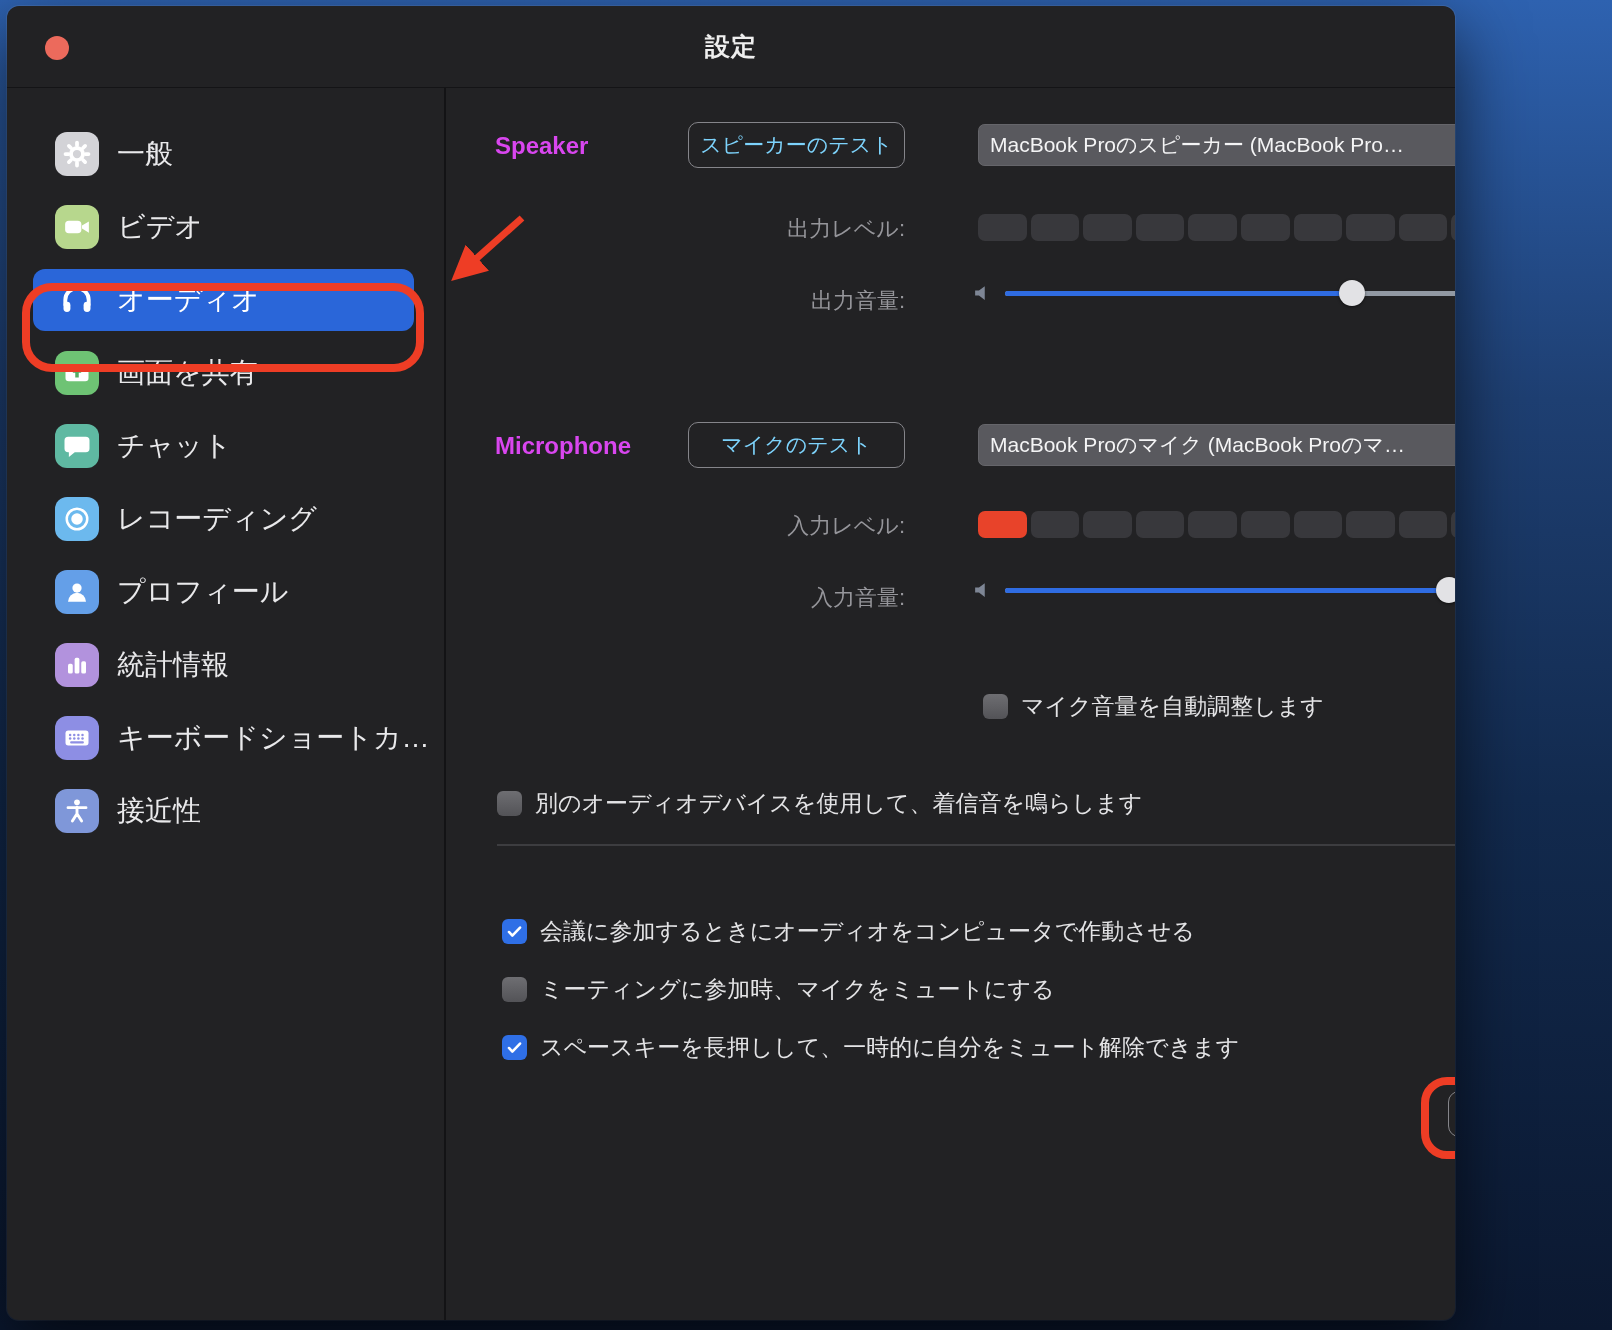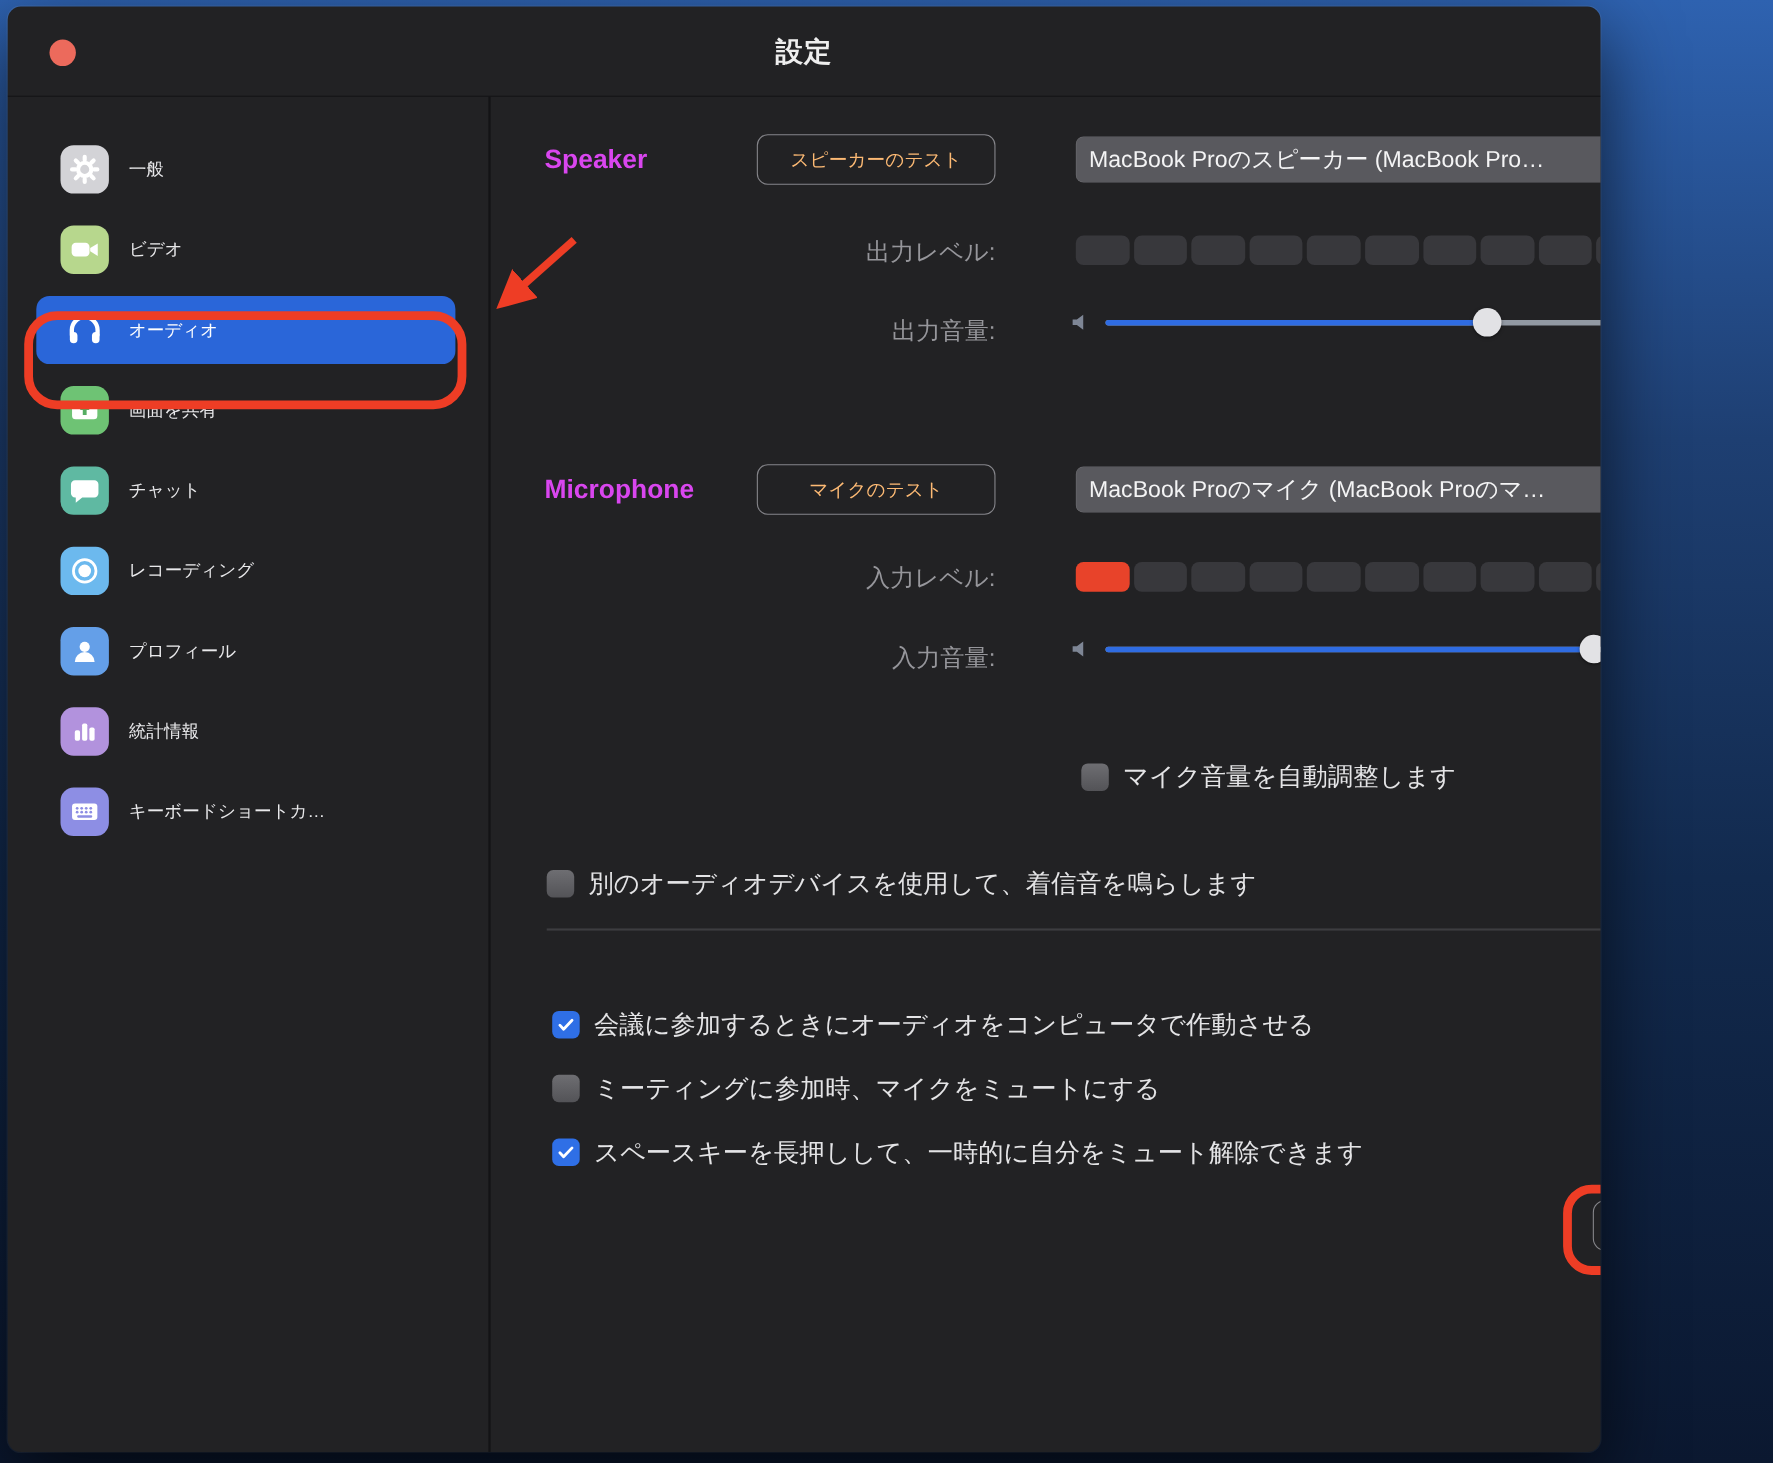--- a/index.html
+++ b/index.html
@@ -25,28 +25,28 @@
   .v-divider { position:absolute; left:437px; top:82px; bottom:0; width:1.5px; background:#131315; }
   .sidebar { position:absolute; left:0; top:82px; width:437px; bottom:0; padding-top:24px; }
   .side-item { height:62px; margin:11px 30px 11px 26px; border-radius:12px;
     display:flex; align-items:center; padding-left:22px; gap:18px; cursor:pointer; }
   .side-item.selected { background:#2a66d9; }
   .side-icon { width:44px; height:44px; border-radius:12px; flex:0 0 44px;
     display:flex; align-items:center; justify-content:center; }
   .side-icon svg { width:30px; height:30px; }
   .side-item.selected .side-icon { border-radius:0; }
   .side-item.selected .side-icon svg { width:36px; height:36px; }
-  .side-label { font-size:16px; color:#e9e9eb; white-space:nowrap;text-align:center; }
+  .side-label { font-size:28px; color:#e9e9eb; white-space:nowrap;text-align:center; }
   .side-item.selected .side-label { color:#ffffff; }
   
   .abs { position:absolute; }
   .section-label { font-size:24px; font-weight:bold; color:#d946ef; }
   .gray-label { font-size:22px; color:#96969b; text-align:right; width:260px; }
   .test-btn { width:217px; height:46px; border-radius:10px; border:1.5px solid #85858a;
-    background:transparent; color:#fdba74; font-size:17px; cursor:pointer;
+    background:transparent; color:#7dd3fc; font-size:21px; cursor:pointer;
     display:flex; align-items:center; justify-content:center;
     font-family:Liberation Serif, serif; }
   .select { width:522px; height:42px; border-radius:7px; background:#59595e;
     display:flex; align-items:center; padding:0 10px 0 12px; cursor:pointer;
     box-shadow:inset 0 0 0 .5px rgba(255,255,255,.15); }
   .select-text { flex:1; font-size:21px; color:#f4f4f5; white-space:nowrap; overflow:hidden; }
   .select-chevrons { width:16px; height:26px; flex:0 0 16px; }
   .meter { width:522px; height:27px; display:flex; gap:4px; }
   .meter-seg { flex:1; background:#38383c; border-radius:7px; }
   .slider-row { width:536px; height:34px; display:flex; align-items:center; gap:12px; }
@@ -175,20 +175,29 @@
               <circle cx="6.5" cy="12.3" r="1"></circle>
               <circle cx="9.8" cy="12.3" r="1"></circle>
               <circle cx="13.1" cy="12.3" r="1"></circle>
               <circle cx="16.4" cy="12.3" r="1"></circle>
               <rect x="6.5" y="14.6" width="11" height="1.7" rx=".8"></rect>
             </g>
           </svg>
         </span>
         <span class="side-label">キーボードショートカ…</span>
       </div>
+      <div class="side-item">
+        <span class="side-icon" style="background: rgb(127, 151, 217);">
+          <svg viewBox="0 0 24 24">
+            <circle cx="12" cy="5" r="2.3" fill="#fff"></circle>
+            <path d="M4.8 9.3h14.4M12 9v5.2M12 14.2L8.3 20M12 14.2L15.7 20" stroke="#fff" stroke-width="2.3" fill="none" stroke-linecap="round"></path>
+          </svg>
+        </span>
+        <span class="side-label">接近性</span>
+      </div>
     </nav>
 
   <div class="abs section-label" style="left:488px; top:126px;">Speaker</div>
   <button class="abs test-btn" style="left:681px; top:116px;">スピーカーのテスト</button>
   <div class="abs select" style="left:971px; top:118px;">
     <span class="select-text">MacBook Proのスピーカー (MacBook Pro…</span>
     <span class="select-chevrons">
       <svg viewBox="0 0 16 26">
           <path d="M3 10l5-5.5L13 10M3 16l5 5.5L13 16" stroke="#fff" stroke-width="2.4" fill="none" stroke-linecap="round" stroke-linejoin="round"></path>
         </svg>

